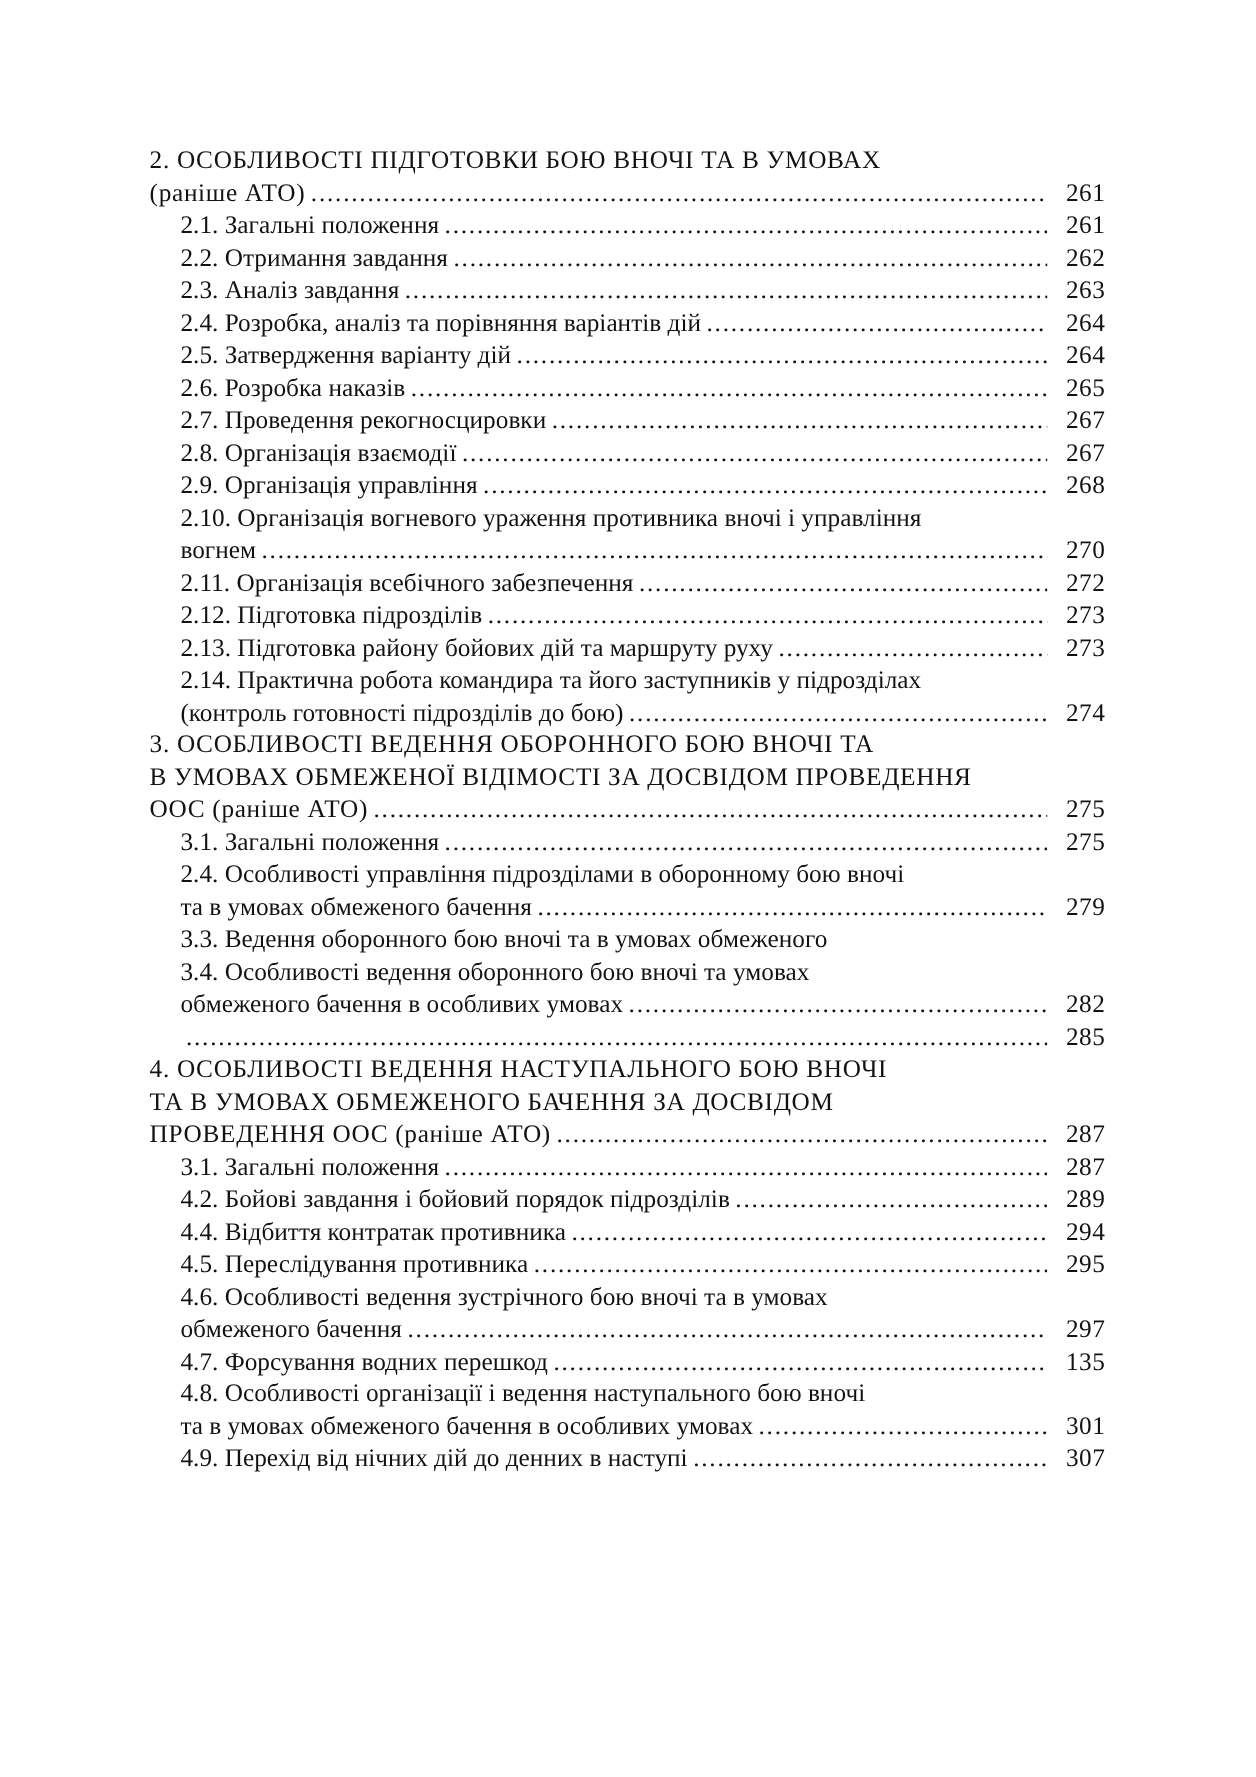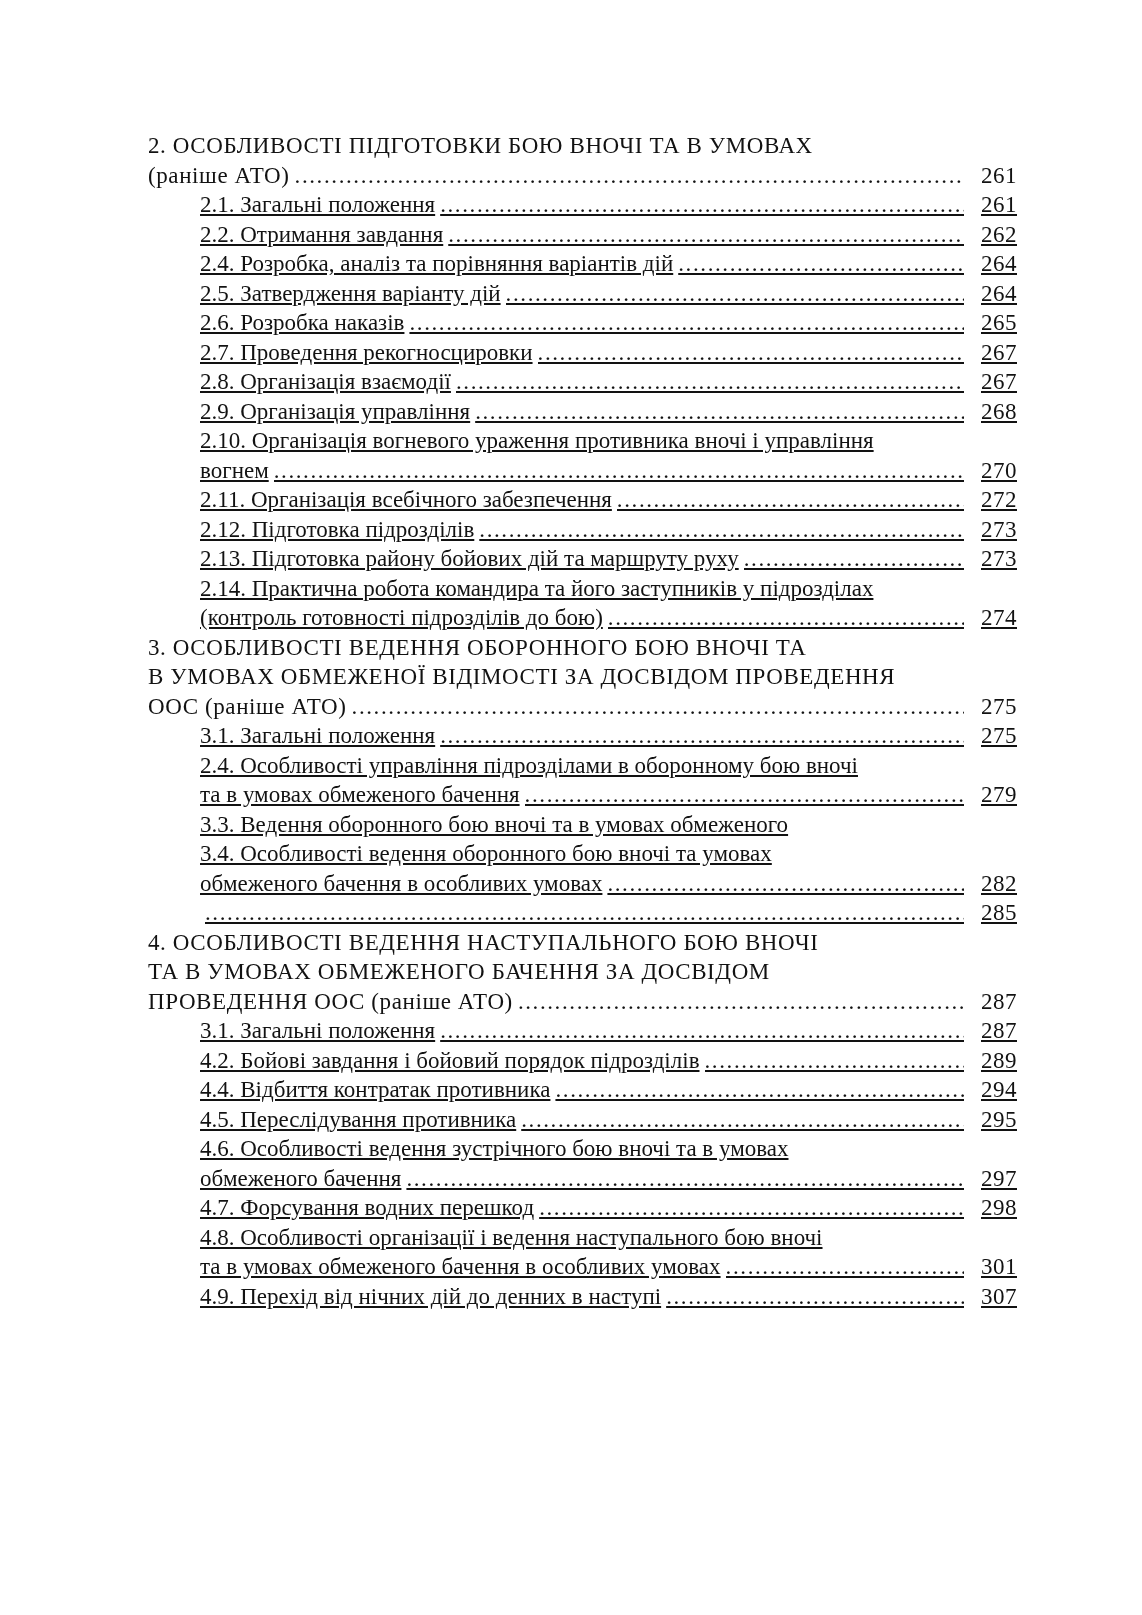--- a/index.html
+++ b/index.html
@@ -10,32 +10,31 @@
   body {
     width: 1142px;
     height: 1615px;
     position: relative;
     font-family: "Liberation Serif", "DejaVu Serif", serif;
     color: #121212;
     overflow: hidden;
   }
   .page {
     position: absolute;
-    left: 148px;
+    left: 136px;
     top: 131px;
     width: 869px;
   }
   .toc {
     font-size: 23px;
     line-height: 29.5px;
   }
   .entry { }
   .entry.level-1 {
-    margin-left: 52px;
-    text-decoration: underline;
+    margin-left: 28px;
   }
   .entry.level-0 .line {
     letter-spacing: 0.6px;
   }
   .line {
     white-space: nowrap;
   }
   .line.last {
     display: flex;
     align-items: center;
@@ -86,20 +85,27 @@
       </div>
       <div class="entry level-1">
         <div class="line last">
           <span class="text">2.2. Отримання завдання</span>
           <span class="leader"></span>
           <span class="pagenum">262</span>
         </div>
       </div>
       <div class="entry level-1">
         <div class="line last">
+          <span class="text">2.3. Аналіз завдання</span>
+          <span class="leader"></span>
+          <span class="pagenum">263</span>
+        </div>
+      </div>
+      <div class="entry level-1">
+        <div class="line last">
           <span class="text">2.4. Розробка, аналіз та порівняння варіантів дій</span>
           <span class="leader"></span>
           <span class="pagenum">264</span>
         </div>
       </div>
       <div class="entry level-1">
         <div class="line last">
           <span class="text">2.5. Затвердження варіанту дій</span>
           <span class="leader"></span>
           <span class="pagenum">264</span>
@@ -253,21 +259,21 @@
         <div class="line last">
           <span class="text">обмеженого бачення</span>
           <span class="leader"></span>
           <span class="pagenum">297</span>
         </div>
       </div>
       <div class="entry level-1">
         <div class="line last">
           <span class="text">4.7. Форсування водних перешкод</span>
           <span class="leader"></span>
-          <span class="pagenum">298</span>
+          <span class="pagenum">135</span>
         </div>
       </div>
       <div class="entry level-1">
         <div class="line"><span class="text">4.8. Особливості організації і ведення наступального бою вночі</span></div>
         <div class="line last">
           <span class="text">та в умовах обмеженого бачення в особливих умовах</span>
           <span class="leader"></span>
           <span class="pagenum">301</span>
         </div>
       </div>

